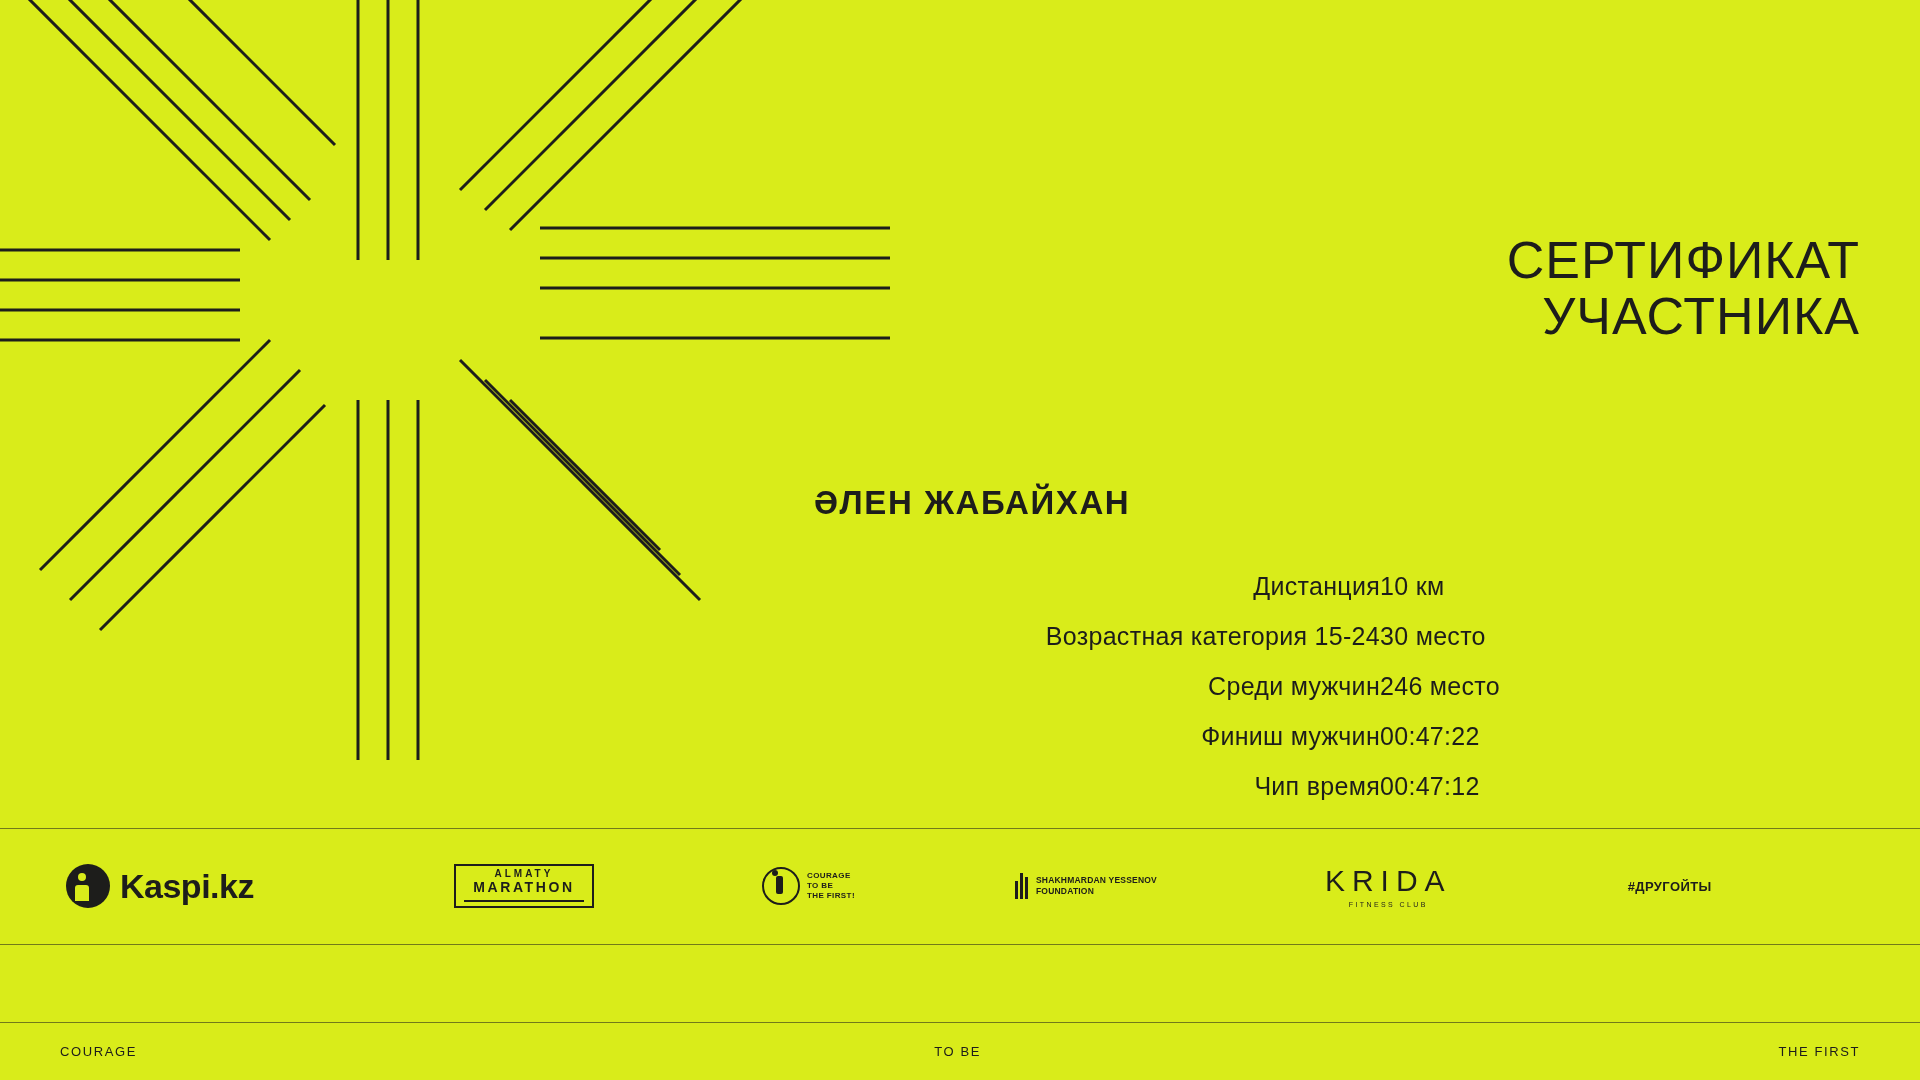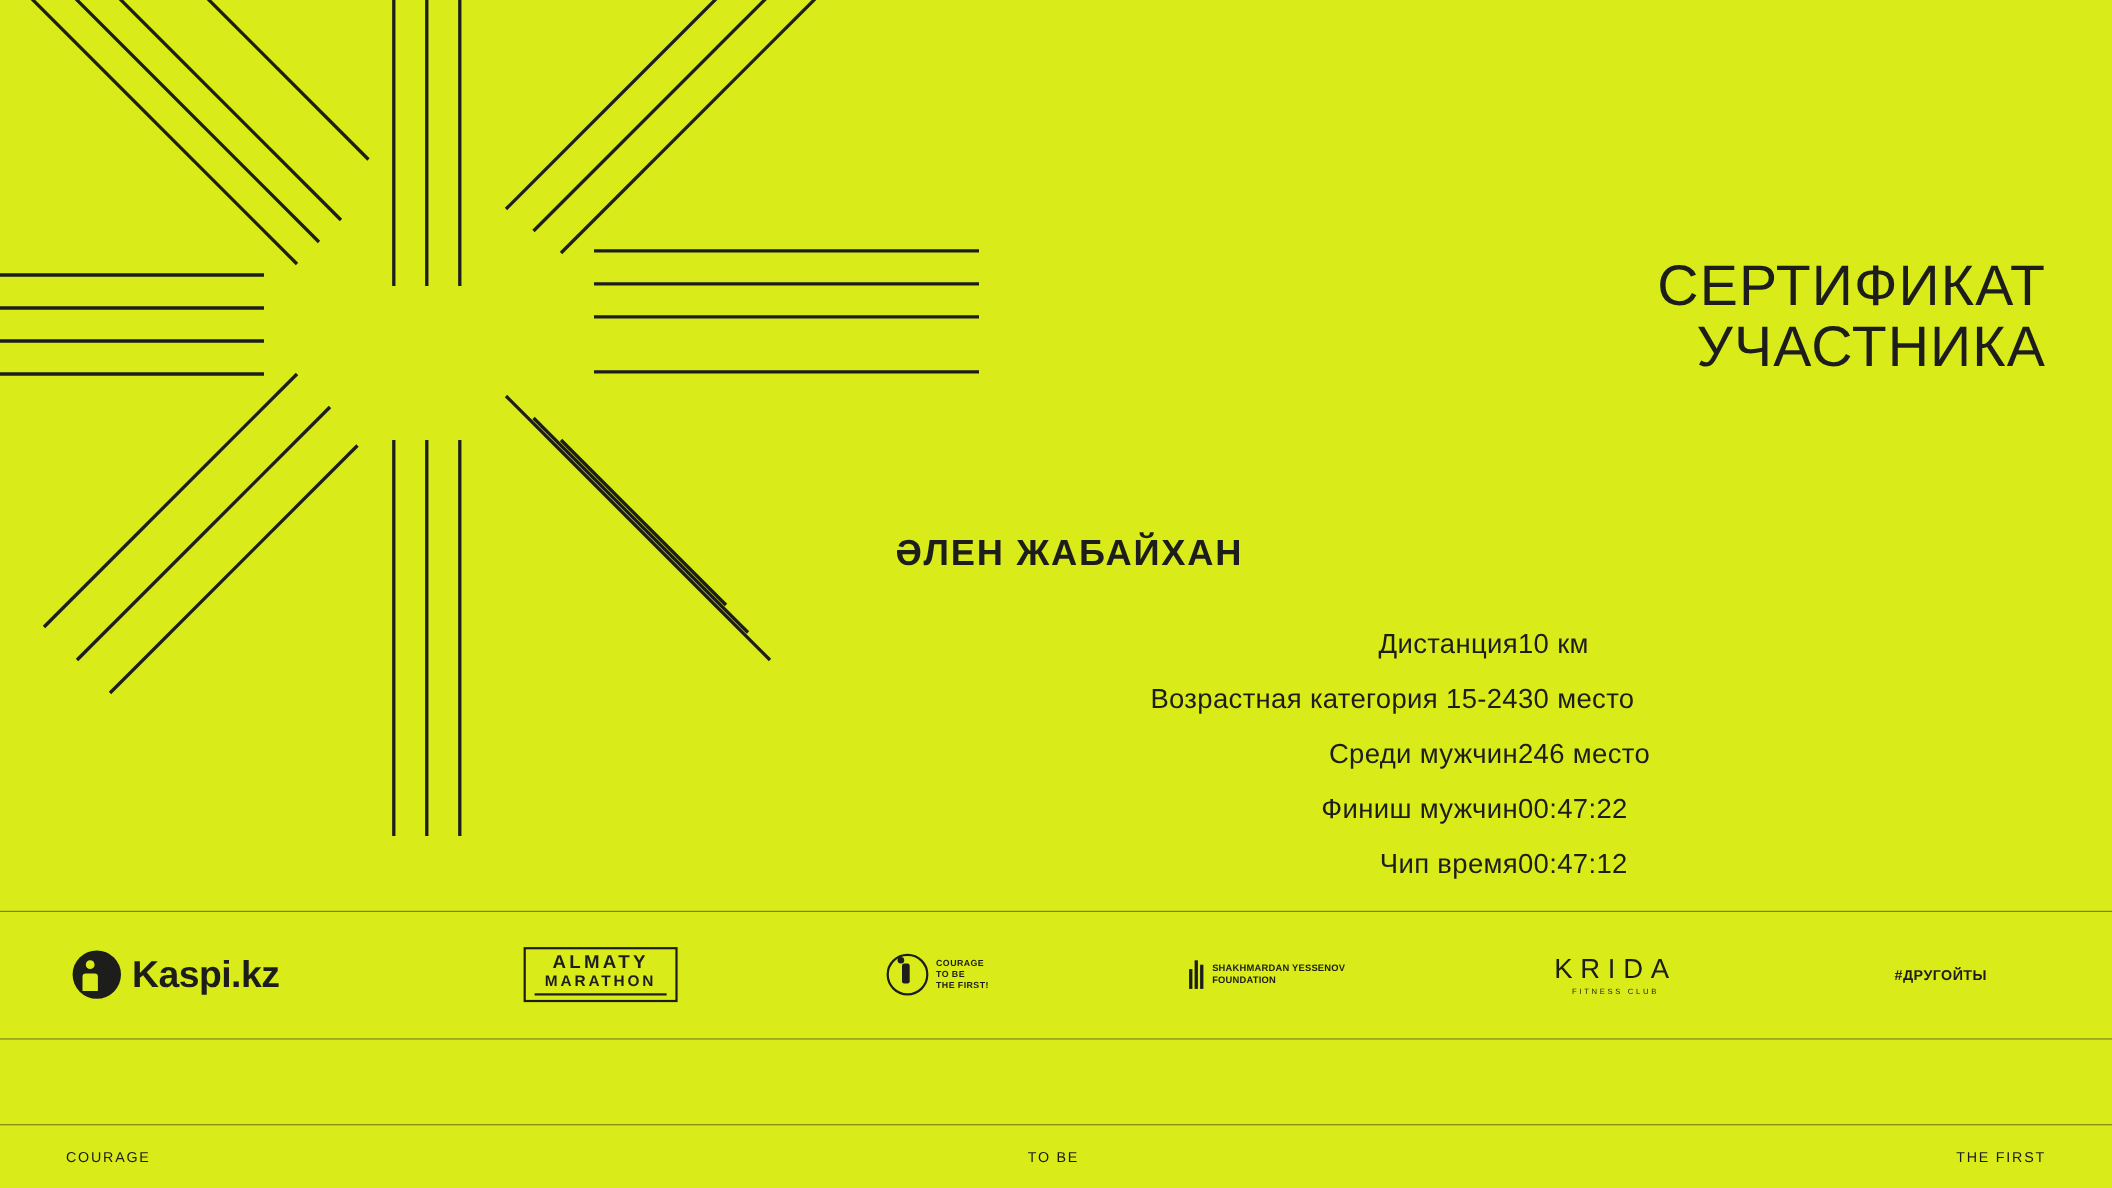--- a/index.html
+++ b/index.html
@@ -114,21 +114,20 @@
 
   
   .sponsors {
     position: absolute;
     left: 0;
     top: 828px;
     width: 1920px;
     height: 116px;
     display: flex;
     align-items: center;
-    gap: 22px;
   }
   .sponsor {
     display: flex;
     align-items: center;
     justify-content: center;
     height: 116px;
   }
   .sponsor-kaspi { margin-left: 66px; }
   .kaspi-wrap { display: flex; align-items: center; gap: 10px; }
   .kaspi-mark {
@@ -157,21 +156,21 @@
     color: #1d1d1b;
   }
 
   .sponsor-almaty { margin-left: 200px; }
   .almaty-box {
     border: 2px solid #1d1d1b;
     padding: 3px 8px 4px;
     text-align: center;
     line-height: 1.05;
   }
-  .almaty-top { font-size: 17px; font-weight: 700; letter-spacing: 3px; }
+  .almaty-top { font-size: 10px; font-weight: 700; letter-spacing: 3px; }
   .almaty-bottom { font-size: 14px; font-weight: 700; letter-spacing: 2.6px; }
   .almaty-rule { width: 120px; height: 2px; background: #1d1d1b; margin: 5px auto 0; }
 
   .sponsor-courage { margin-left: 168px; }
   .courage-wrap { display: flex; align-items: center; gap: 7px; }
   .courage-badge {
     width: 34px; height: 34px; border-radius: 50%;
     border: 2px solid #1d1d1b;
     position: relative;
   }
@@ -190,21 +189,21 @@
   .shm-wrap { display: flex; align-items: center; gap: 8px; }
   .shm-bars { display: flex; gap: 2px; align-items: flex-end; height: 26px; }
   .shm-bars i { display: block; width: 3px; background: #1d1d1b; }
   .shm-bars i:nth-child(1) { height: 18px; }
   .shm-bars i:nth-child(2) { height: 26px; }
   .shm-bars i:nth-child(3) { height: 22px; }
   .shm-text { font-size: 8.5px; font-weight: 700; line-height: 1.3; letter-spacing: 0.2px; }
 
   .sponsor-krida { margin-left: 168px; }
   .krida-wrap { text-align: center; }
-  .krida-word { font-size: 25px; letter-spacing: 7px; font-weight: 400; }
+  .krida-word { font-size: 30px; letter-spacing: 7px; font-weight: 400; }
   .krida-sub { font-size: 7px; letter-spacing: 2.4px; margin-top: 3px; }
 
   .sponsor-drugoyty { margin-left: 176px; }
   .drugoyty { font-size: 13px; font-weight: 700; letter-spacing: 0.4px; }
 
   
   .footer {
     position: absolute;
     left: 0;
     top: 1022px;

